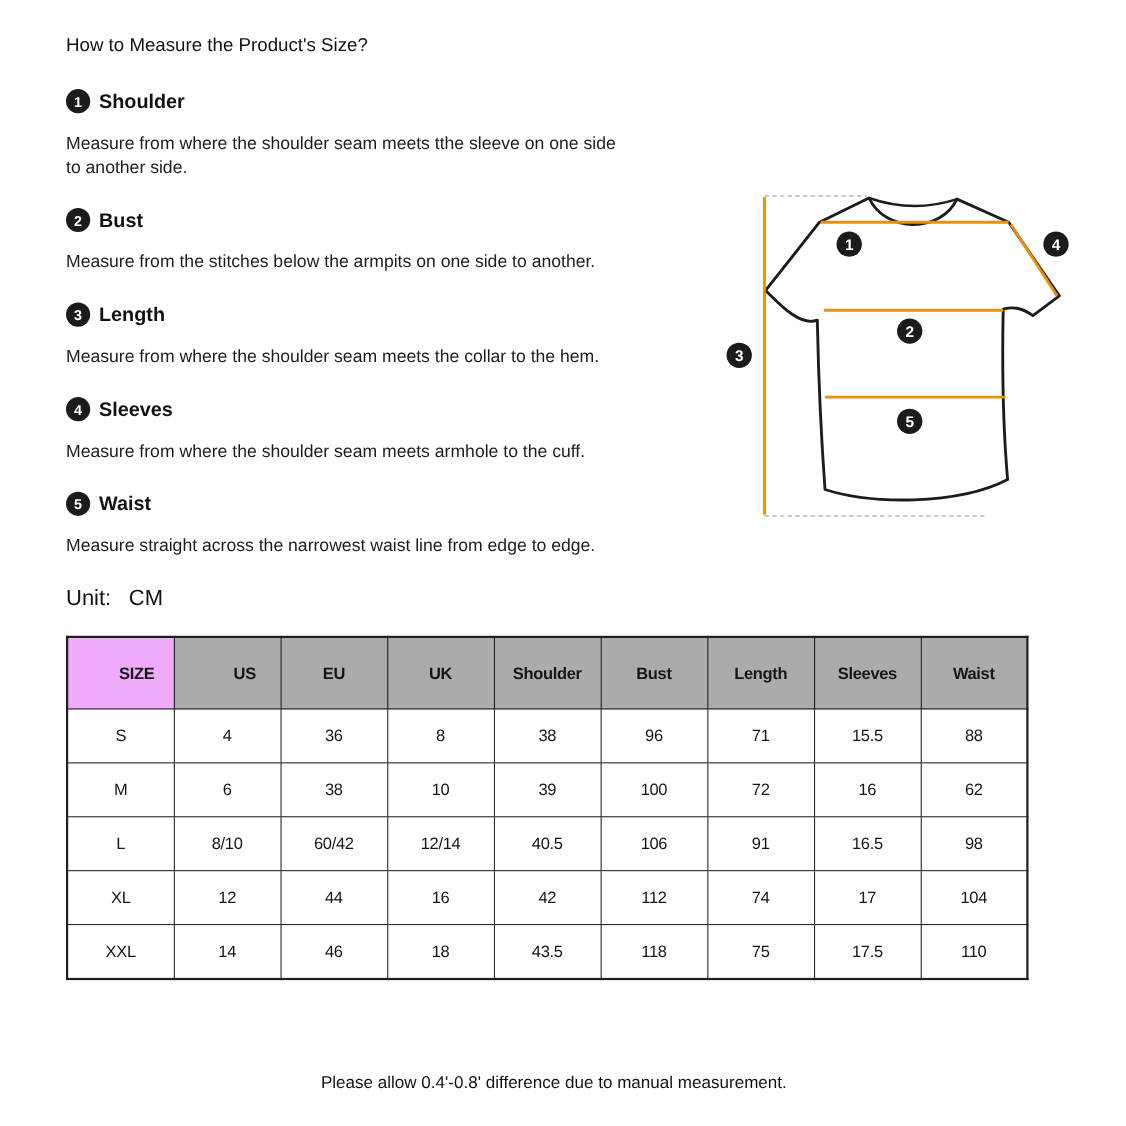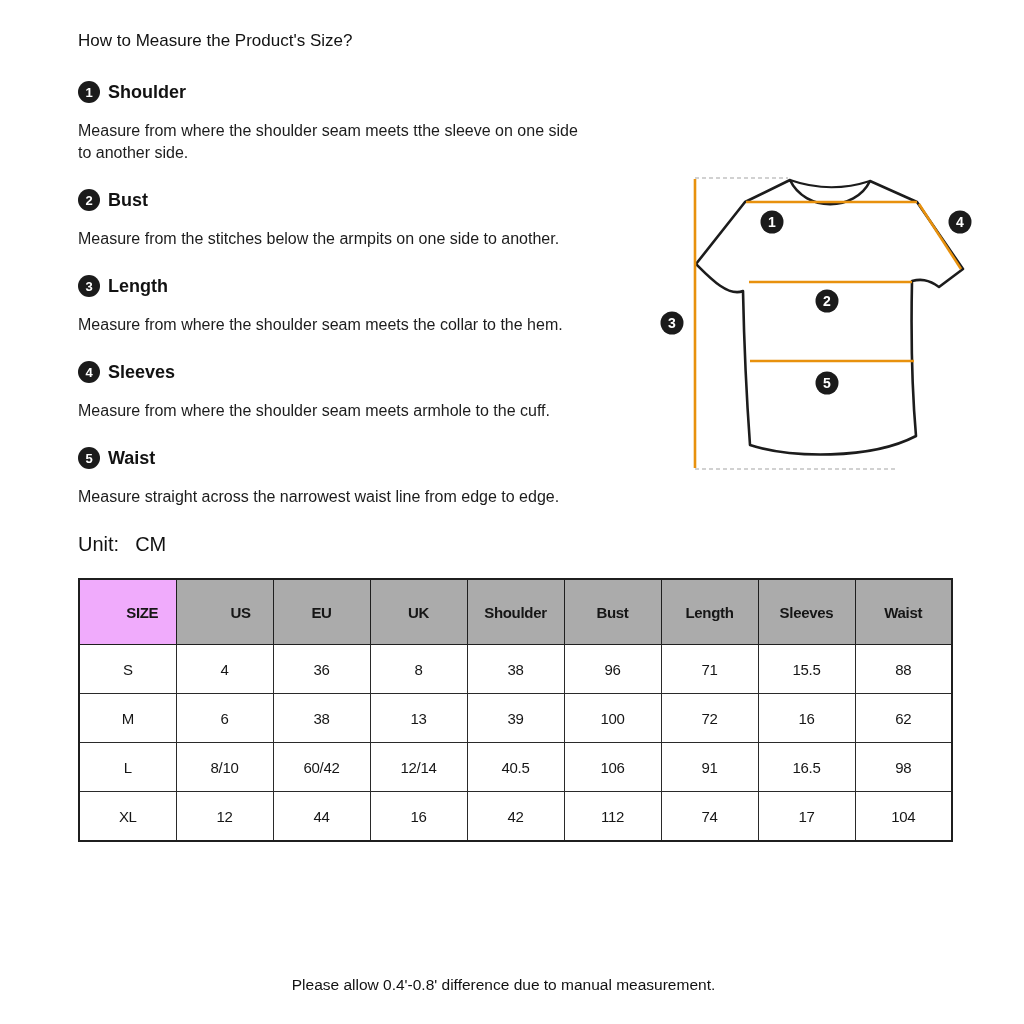--- a/index.html
+++ b/index.html
@@ -2,21 +2,21 @@
 <html><head>
 <meta charset="utf-8">
 <style>
   html,body{margin:0;padding:0;}
   body{
     width:1024px;height:1024px;background:#ffffff;
     font-family:"Liberation Sans", sans-serif;color:#111;
     position:relative;overflow:hidden;
   }
   .page{position:relative;width:1024px;height:1024px;}
-  .content{position:absolute;left:78px;top:31px;width:600px;}
+  .content{position:absolute;left:60px;top:31px;width:600px;}
   .page-title{font-size:17px;font-weight:400;margin:0 0 30px 0;line-height:20px;color:#121212;}
   .instr-head{display:flex;align-items:center;margin:0 0 17px 0;}
   .badge{
     display:inline-flex;width:22px;height:22px;border-radius:50%;
     background:#1b1b1b;color:#fff;font-size:13px;font-weight:700;
     align-items:center;justify-content:center;flex:0 0 22px;
   }
   .instr-label{margin-left:8px;font-size:18px;font-weight:600;color:#121212;}
   .instr-text{margin:0 0 25px 0;font-size:16px;line-height:22px;max-width:508px;color:#1c1c1c;}
   .unit-row{margin-top:8px;font-size:20px;font-weight:500;color:#121212;}
@@ -116,21 +116,21 @@
             <td>38</td>
             <td>96</td>
             <td>71</td>
             <td>15.5</td>
             <td>88</td>
           </tr>
           <tr>
             <td>M</td>
             <td>6</td>
             <td>38</td>
-            <td>13</td>
+            <td>10</td>
             <td>39</td>
             <td>100</td>
             <td>72</td>
             <td>16</td>
             <td>62</td>
           </tr>
           <tr>
             <td>L</td>
             <td>8/10</td>
             <td>60/42</td>
@@ -145,20 +145,31 @@
             <td>XL</td>
             <td>12</td>
             <td>44</td>
             <td>16</td>
             <td>42</td>
             <td>112</td>
             <td>74</td>
             <td>17</td>
             <td>104</td>
           </tr>
+          <tr>
+            <td>XXL</td>
+            <td>14</td>
+            <td>46</td>
+            <td>18</td>
+            <td>43.5</td>
+            <td>118</td>
+            <td>75</td>
+            <td>17.5</td>
+            <td>110</td>
+          </tr>
         </tbody>
     </table>
   </div>
 
   <p class="footer-note">Please allow 0.4'-0.8' difference due to manual measurement.</p>
 
   <svg class="diagram" viewBox="0 0 384 340" xmlns="http://www.w3.org/2000/svg">
 
     <line x1="55" y1="28" x2="148" y2="28" stroke-width="1.5" stroke-dasharray="4 3" stroke="#C2C2C2"></line>
     <line x1="55" y1="319" x2="255" y2="319" stroke-width="1.5" stroke-dasharray="4 3" stroke="#C2C2C2"></line>

